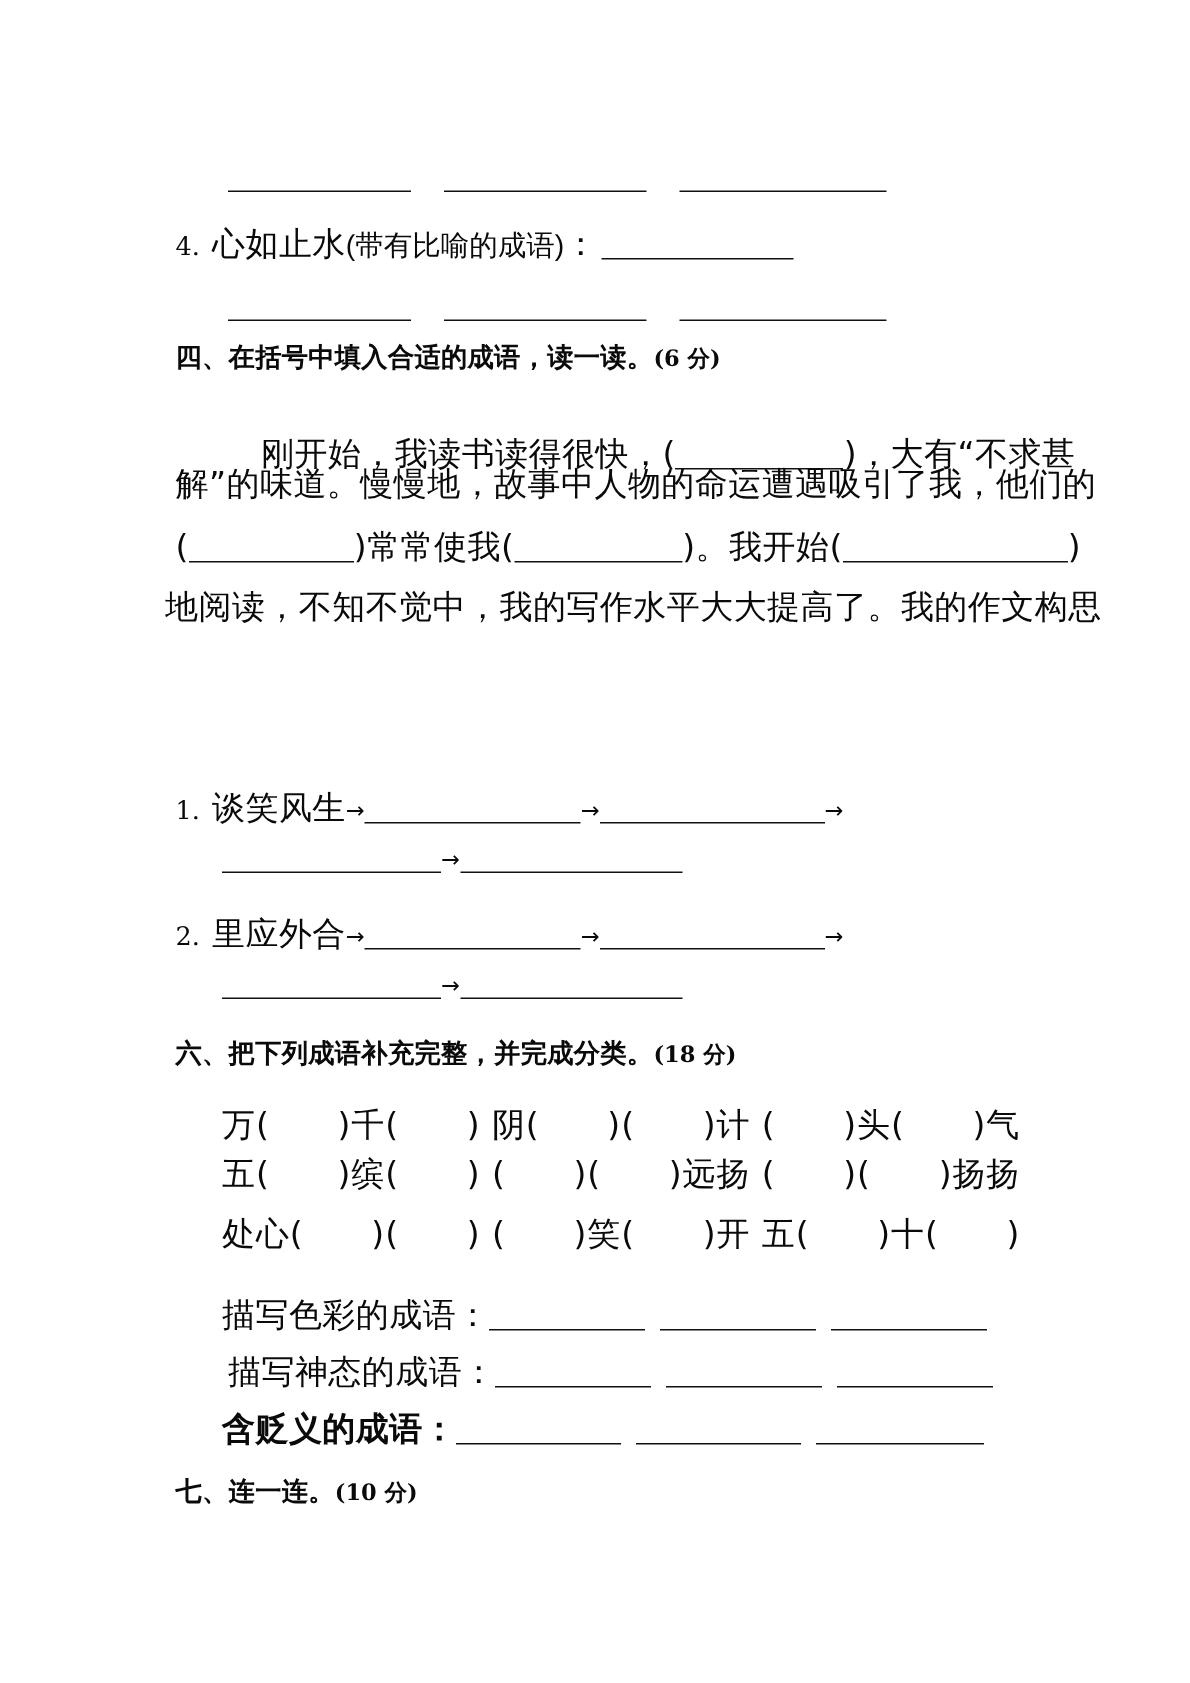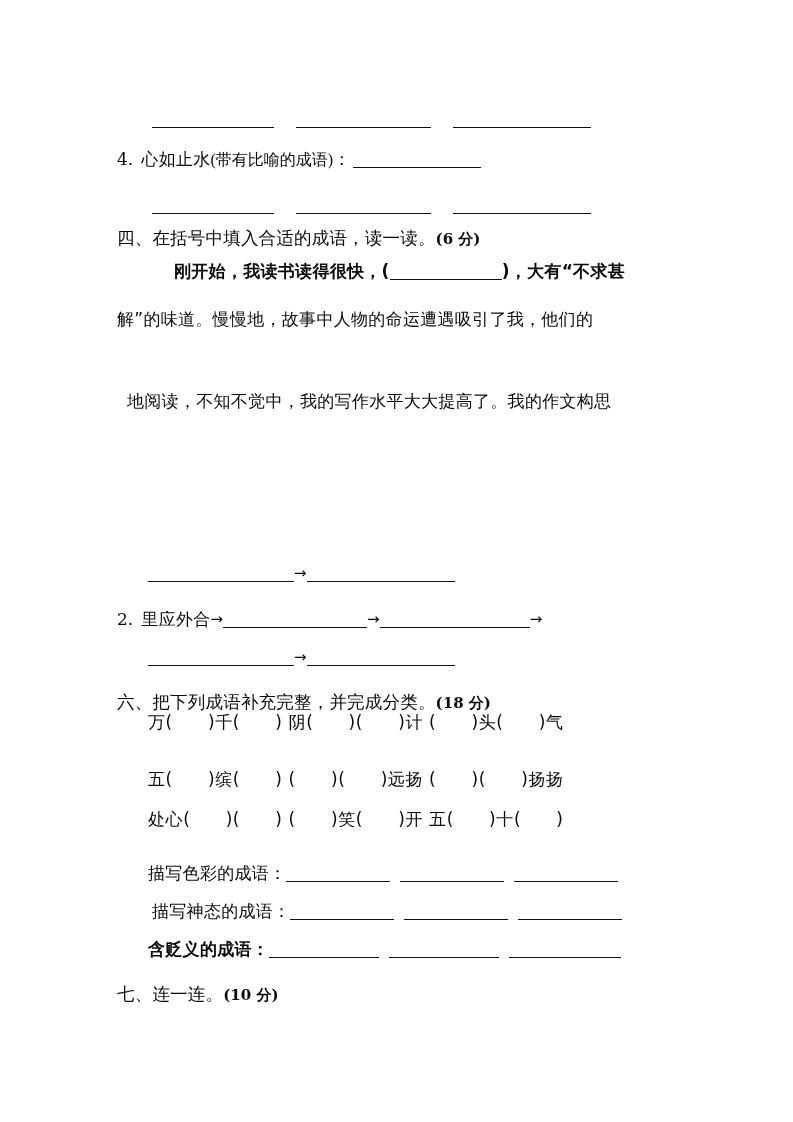--- a/index.html
+++ b/index.html
@@ -19,41 +19,41 @@
     position: absolute;
     left: 0; top: 0;
     width: 793px;
     height: 1122px;
     padding: 0;
   }
 
   
   .sec-head {
     font-size: 17.5px;
-    font-weight: 400;
+    font-weight: 700;
     letter-spacing: 0.2px;
     white-space: nowrap;
   }
   .pts {
     font-size: 15px;
     font-weight: 700;
     font-family: "DejaVu Serif", "Liberation Serif", serif;
   }
   .body-line {
-    font-size: 17px;
+    font-size: 22px;
     white-space: nowrap;
     letter-spacing: 0.3px;
   }
   .item-no {
     font-size: 17px;
     font-family: "DejaVu Serif", "Liberation Serif", serif;
   }
   .small-note {
-    font-size: 16px;
-    font-family: Liberation Serif, serif;
+    font-size: 19px;
+    font-family: Liberation Sans, sans-serif;
     margin-top: 16px;
   }
 
   
   .ul {
     display: inline-block;
     border-bottom: 1.3px solid #111;
     vertical-align: -3px;
     height: 15px;
   }
@@ -90,54 +90,61 @@
   <div class="row blank-trio" style="left:152px; top:196px;">
     <span class="ul" style="width:122px;"></span>
     <span class="ul" style="width:135px;"></span>
     <span class="ul" style="width:138px;"></span>
   </div>
 
   <div class="row" style="left:117px; top:226px;">
     <span class="sec-head">四、在括号中填入合适的成语，读一读。</span><span class="pts">(6 分)</span>
   </div>
 
-  <div class="row body-line" style="left:174px; top:260px;font-weight:bold;">
+  <div class="row body-line" style="left:174px; top:288px;">
     <span>刚开始，我读书读得很快，(</span><span class="ul" style="width:112px;"></span><span>)，大有“不求甚</span>
   </div>
 
   <div class="row body-line" style="left:117px; top:308px;">
     <span>解”的味道。慢慢地，故事中人物的命运遭遇吸引了我，他们的</span>
   </div>
 
+  <div class="row body-line" style="left:117px; top:350px;">
+    <span>(</span><span class="ul" style="width:110px;"></span><span>)常常使我(</span><span class="ul" style="width:112px;"></span><span>)。我开始(</span><span class="ul" style="width:150px;"></span><span>)</span>
+  </div>
 
-  <div class="row body-line" style="left:127px; top:390px;">
+  <div class="row body-line" style="left:110px; top:390px;">
     <span>地阅读，不知不觉中，我的写作水平大大提高了。我的作文构思</span>
   </div>
 
 
 
+  <div class="row" style="left:117px; top:524px;">
+    <span class="item-no">1</span><span class="item-no">.</span>
+    <span class="body-line" style="margin-left:3px;">谈笑风生</span><span class="arrow">→</span><span class="ul" style="width:144px;"></span><span class="arrow">→</span><span class="ul" style="width:150px;"></span><span class="arrow">→</span>
+  </div>
 
   <div class="row" style="left:148px; top:564px;">
     <span class="ul" style="width:146px;"></span><span class="arrow">→</span><span class="ul" style="width:148px;"></span>
   </div>
 
   <div class="row" style="left:117px; top:608px;">
     <span class="item-no">2</span><span class="item-no">.</span>
     <span class="body-line" style="margin-left:3px;">里应外合</span><span class="arrow">→</span><span class="ul" style="width:144px;"></span><span class="arrow">→</span><span class="ul" style="width:150px;"></span><span class="arrow">→</span>
   </div>
 
   <div class="row" style="left:148px; top:648px;">
     <span class="ul" style="width:146px;"></span><span class="arrow">→</span><span class="ul" style="width:148px;"></span>
   </div>
 
   <div class="row" style="left:117px; top:690px;">
     <span class="sec-head">六、把下列成语补充完整，并完成分类。</span><span class="pts">(18 分)</span>
   </div>
 
-  <div class="row body-line" style="left:148px; top:711px; letter-spacing:0.6px;">
+  <div class="row body-line" style="left:148px; top:735px; letter-spacing:0.6px;">
     <span>万(　　)千(　　) 阴(　　)(　　)计 (　　)头(　　)气</span>
   </div>
   <div class="row body-line" style="left:148px; top:768px; letter-spacing:0.6px;">
     <span>五(　　)缤(　　) (　　)(　　)远扬 (　　)(　　)扬扬</span>
   </div>
   <div class="row body-line" style="left:148px; top:808px; letter-spacing:0.6px;">
     <span>处心(　　)(　　) (　　)笑(　　)开 五(　　)十(　　)</span>
   </div>
 
   <div class="row" style="left:148px; top:862px;">

